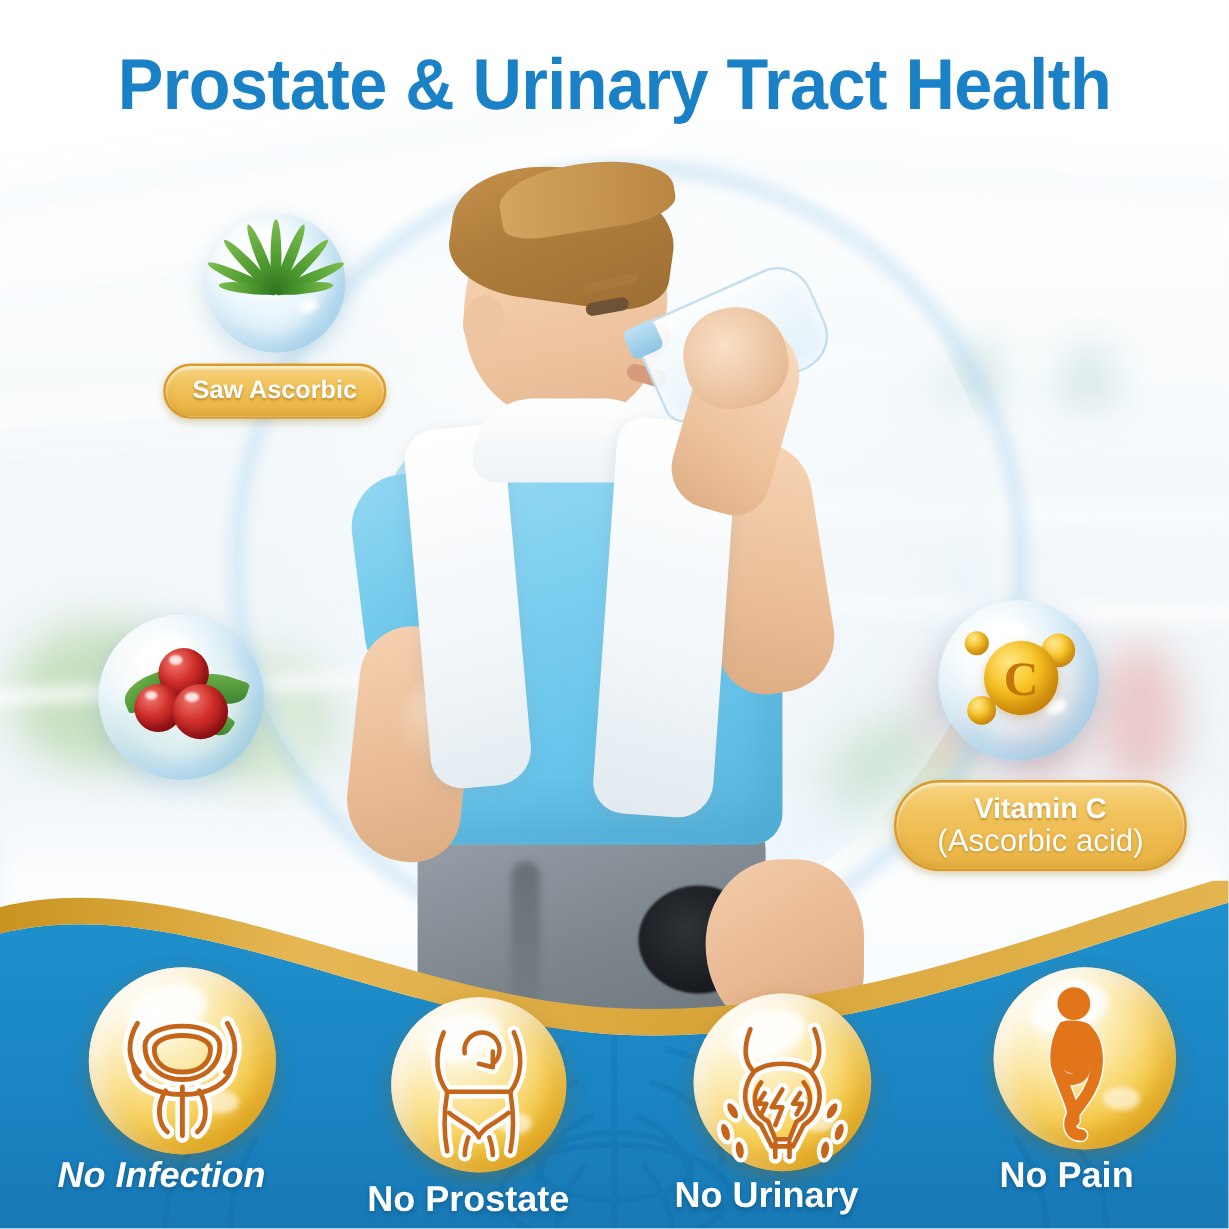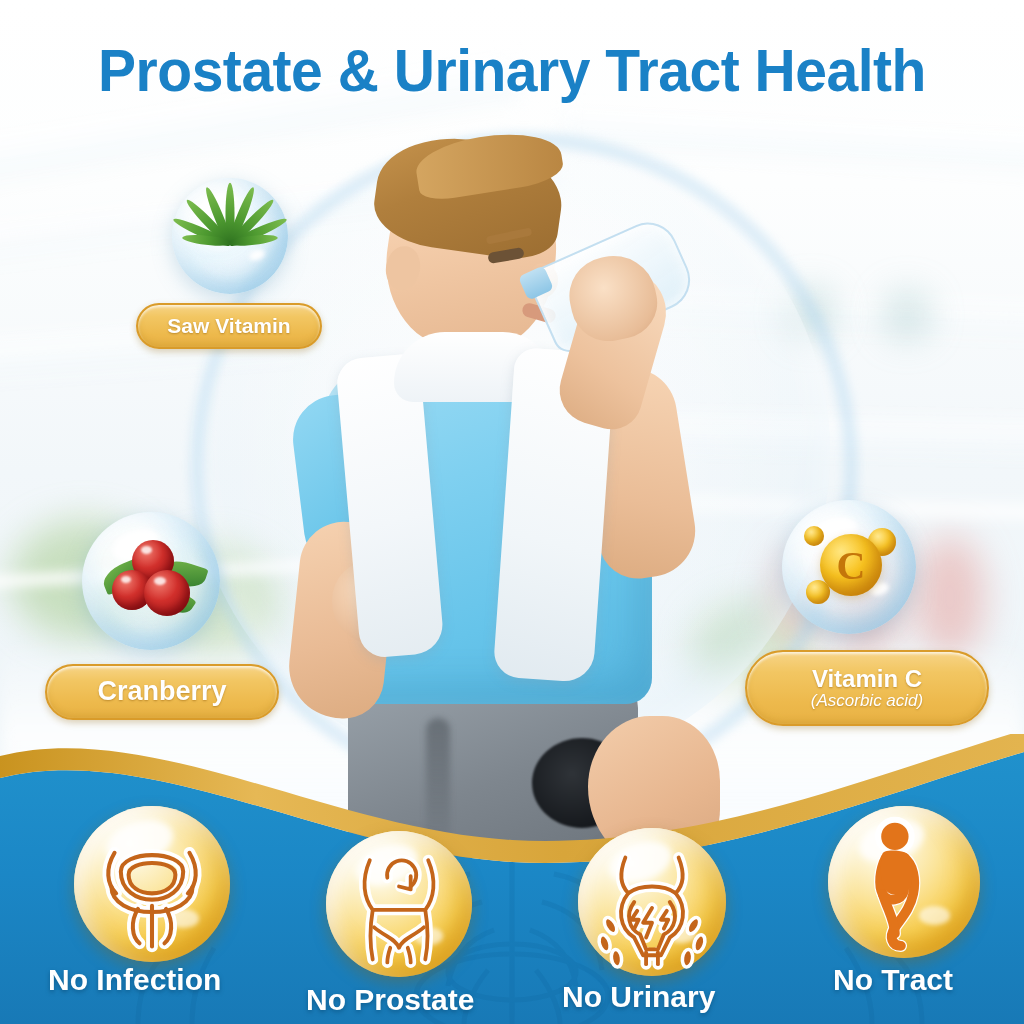--- a/index.html
+++ b/index.html
@@ -402,55 +402,52 @@
       <span class="leaf-blade" style="transform:translate(-50%,-86%) rotate(44deg);"></span>
       <span class="leaf-blade" style="transform:translate(-50%,-86%) rotate(66deg);"></span>
       <span class="leaf-blade" style="transform:translate(-50%,-86%) rotate(-22deg);"></span>
       <span class="leaf-blade" style="transform:translate(-50%,-86%) rotate(-44deg);"></span>
       <span class="leaf-blade" style="transform:translate(-50%,-86%) rotate(-66deg);"></span>
       <span class="leaf-blade" style="height:48px;transform:translate(-50%,-86%) rotate(84deg);"></span>
       <span class="leaf-blade" style="height:48px;transform:translate(-50%,-86%) rotate(-84deg);"></span>
     </div>
   </div>
   <div class="pill" style="left:136px;top:303px;width:182px;height:42px;font-size:21px;">
-    <span class="l1">Saw Vitamin</span>
+    <span class="l1">Saw Ascorbic</span>
   </div>
 
   <div class="bubble" style="left:82px;top:512px;width:138px;height:138px;">
     <span class="spark sp-a"></span>
     <span class="spark sp-b"></span>
     <div style="position:absolute;left:0;top:0;width:100%;height:100%;">
       <span class="cleaf" style="left:20px;top:52px;width:44px;height:24px;transform:rotate(-22deg);"></span>
       <span class="cleaf" style="left:78px;top:50px;width:46px;height:24px;transform:rotate(18deg);"></span>
       <span class="cleaf" style="left:70px;top:76px;width:42px;height:22px;transform:rotate(34deg);"></span>
       <span class="berry" style="left:50px;top:28px;width:42px;height:42px;"></span>
       <span class="berry" style="left:30px;top:58px;width:40px;height:40px;"></span>
       <span class="berry" style="left:62px;top:58px;width:46px;height:46px;"></span>
       <span class="berry-hl" style="left:59px;top:34px;width:11px;height:8px;"></span>
       <span class="berry-hl" style="left:39px;top:64px;width:10px;height:7px;"></span>
       <span class="berry-hl" style="left:72px;top:65px;width:12px;height:8px;"></span>
     </div>
   </div>
-  <div class="pill" style="left:45px;top:664px;width:230px;height:52px;font-size:27px;">
-    <span class="l1">Cranberry</span>
-  </div>
 
   <div class="bubble" style="left:782px;top:500px;width:134px;height:134px;">
     <span class="spark sp-a"></span>
     <span class="spark sp-b"></span>
     <div style="position:absolute;left:0;top:0;width:100%;height:100%;">
       <span class="vc-small" style="left:22px;top:26px;width:20px;height:20px;"></span>
       <span class="vc-small" style="left:86px;top:28px;width:28px;height:28px;"></span>
       <span class="vc-small" style="left:24px;top:80px;width:24px;height:24px;"></span>
       <span class="vc-main" style="left:38px;top:34px;width:62px;height:62px;font-size:40px;">C</span>
     </div>
   </div>
   <div class="pill" style="left:745px;top:650px;width:240px;height:72px;font-size:24px;">
     <span class="l1">Vitamin C</span>
-    <span class="l2" style="font-size:17px;font-style:italic;">(Ascorbic acid)</span>
+    <span class="l2" style="font-size:26px;">(Ascorbic acid)</span>
   </div>
 
   <div class="band-wrap">
     <svg viewBox="0 0 1024 290" preserveAspectRatio="none">
       <defs>
         <linearGradient id="goldWave" x1="0" y1="0" x2="1" y2="0">
           <stop offset="0%" stop-color="#c9931f"></stop>
           <stop offset="25%" stop-color="#e6b855"></stop>
           <stop offset="55%" stop-color="#d8a53a"></stop>
           <stop offset="100%" stop-color="#e3b44f"></stop>
@@ -508,21 +505,21 @@
           <path d="M74,30 C80,40 79,50 73,56"></path>
           <path d="M30,42 C30,28 70,28 70,42 C70,54 60,60 50,60 C40,60 30,54 30,42 Z"></path>
           <path d="M35,44 C35,34 65,34 65,44 C65,52 58,56 50,56 C42,56 35,52 35,44 Z"></path>
           <path d="M24,52 C24,62 36,68 50,68 C64,68 76,62 76,52"></path>
           <path d="M41,66 C36,74 37,84 42,88"></path>
           <path d="M59,66 C64,74 63,84 58,88"></path>
           <path d="M50,64 L50,90"></path>
         </g>
       </svg>
     </div>
-    <span class="benefit-label" style="left:48px;top:963px;font-size:30px;">No Infection</span>
+    <span class="benefit-label" style="left:48px;top:963px;font-size:30px;font-style:italic;">No Infection</span>
   </div>
 
   <div class="benefit">
     <div class="capsule" style="left:326px;top:831px;width:146px;height:146px;">
       <span class="cap-hl"></span>
       <span class="cap-hl2"></span>
       <svg viewBox="0 0 100 100">
         <g fill="none" stroke="#ffffff" stroke-width="7.5" stroke-linecap="round" stroke-linejoin="round">
           <path d="M30,20 C24,34 26,46 32,54 C30,66 30,78 32,88"></path>
           <path d="M70,20 C76,34 74,46 68,54 C70,66 70,78 68,88"></path>
@@ -600,16 +597,16 @@
         </g>
         <g fill="none" stroke="#e2741a" stroke-width="6.4" stroke-linecap="round" stroke-linejoin="round">
           <path d="M38,34 C34,42 33,52 36,58 C40,64 48,62 50,56 L50,46"></path>
           <path d="M50,34 C56,38 58,48 56,58 C54,68 48,74 44,80 C40,86 42,92 48,92"></path>
           <path d="M36,58 C40,70 44,76 44,84"></path>
         </g>
         <circle cx="44" cy="20" r="9" fill="#e2741a"></circle>
         <path d="M36,32 C34,28 54,28 54,34 C56,40 56,48 54,54 C50,60 40,60 37,54 C34,46 34,38 36,32 Z" fill="#e2741a"></path>
       </svg>
     </div>
-    <span class="benefit-label" style="left:833px;top:963px;font-size:30px;">No Tract</span>
+    <span class="benefit-label" style="left:833px;top:963px;font-size:30px;">No Pain</span>
   </div>
 
 </div>
 
 </body></html>

